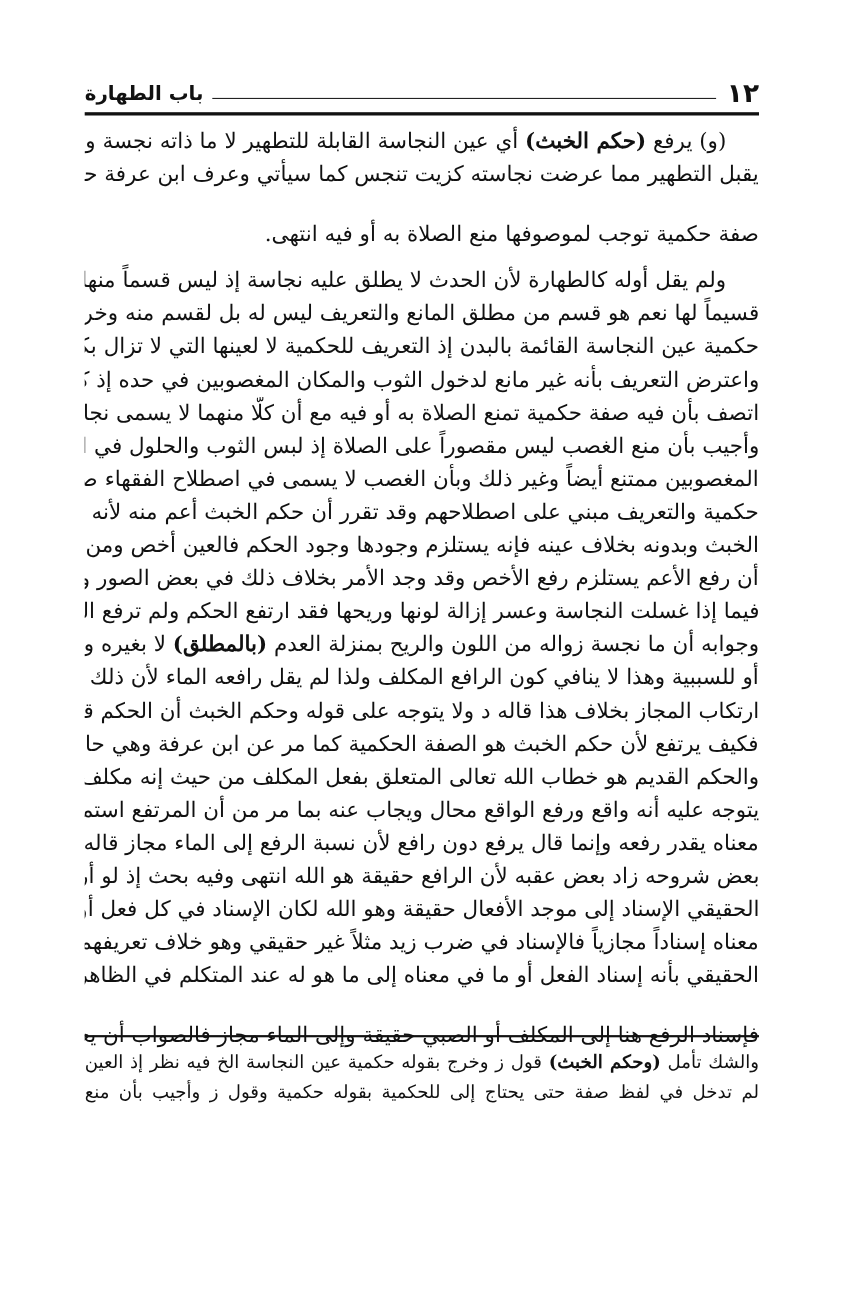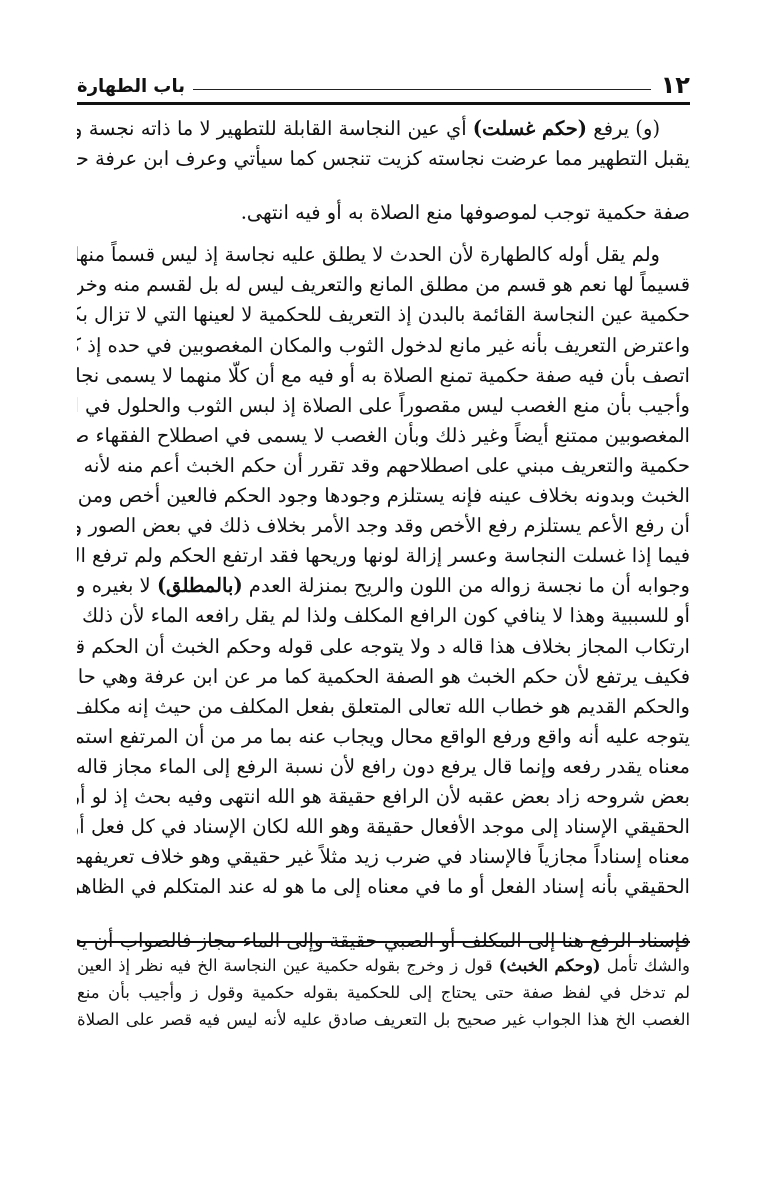--- a/index.html
+++ b/index.html
@@ -126,21 +126,21 @@
 
   <div class="running-header">
     <span class="page-number">١٢</span>
     <span class="header-line"></span>
     <span class="chapter-title">باب الطهارة</span>
   </div>
   <div class="header-rule"></div>
 
   <div class="body-text">
     <div class="para" id="para-0">
-        <span class="line first"><span>(و) يرفع </span><span class="bold">(حكم غسلت)</span><span> أي عين النجاسة القابلة للتطهير لا ما ذاته نجسة ولا ما لا</span></span>
+        <span class="line first"><span>(و) يرفع </span><span class="bold">(حكم الخبث)</span><span> أي عين النجاسة القابلة للتطهير لا ما ذاته نجسة ولا ما لا</span></span>
         <span class="line"><span>يقبل التطهير مما عرضت نجاسته كزيت تنجس كما سيأتي وعرف ابن عرفة حكمها بقوله</span></span>
         <span class="line last"><span>صفة حكمية توجب لموصوفها منع الصلاة به أو فيه انتهى.</span></span>
       </div>
     <div class="para" id="para-1">
         <span class="line first"><span>ولم يقل أوله كالطهارة لأن الحدث لا يطلق عليه نجاسة إذ ليس قسماً منها بل</span></span>
         <span class="line"><span>قسيماً لها نعم هو قسم من مطلق المانع والتعريف ليس له بل لقسم منه وخرج بقوله:</span></span>
         <span class="line"><span>حكمية عين النجاسة القائمة بالبدن إذ التعريف للحكمية لا لعينها التي لا تزال بكل قلاع</span></span>
         <span class="line"><span>واعترض التعريف بأنه غير مانع لدخول الثوب والمكان المغصوبين في حده إذ كل</span></span>
         <span class="line"><span>اتصف بأن فيه صفة حكمية تمنع الصلاة به أو فيه مع أن كلّا منهما لا يسمى نجاسة</span></span>
         <span class="line"><span>وأجيب بأن منع الغصب ليس مقصوراً على الصلاة إذ لبس الثوب والحلول في المكان</span></span>
@@ -162,16 +162,15 @@
         <span class="line"><span>الحقيقي بأنه إسناد الفعل أو ما في معناه إلى ما هو له عند المتكلم في الظاهر وعليه</span></span>
         <span class="line last"><span>فإسناد الرفع هنا إلى المكلف أو الصبي حقيقة وإلى الماء مجاز فالصواب أن يعلل بأن</span></span>
       </div>
   </div>
 
   <div class="footnote-rule"></div>
 
   <div class="footnote" id="footnote">
       <span class="fn-line"><span>والشك تأمل </span><span class="bold">(وحكم الخبث)</span><span> قول ز وخرج بقوله حكمية عين النجاسة الخ فيه نظر إذ العين</span></span>
       <span class="fn-line"><span>لم تدخل في لفظ صفة حتى يحتاج إلى للحكمية بقوله حكمية وقول ز وأجيب بأن منع</span></span>
-      <span class="fn-line"><span>الغصب الخ هذا الجواب غير صحيح بل التعريف صادق عليه لأنه ليس فيه قصر على الصلاة</span></span>
     </div>
 
 </div>
 
 </body></html>

